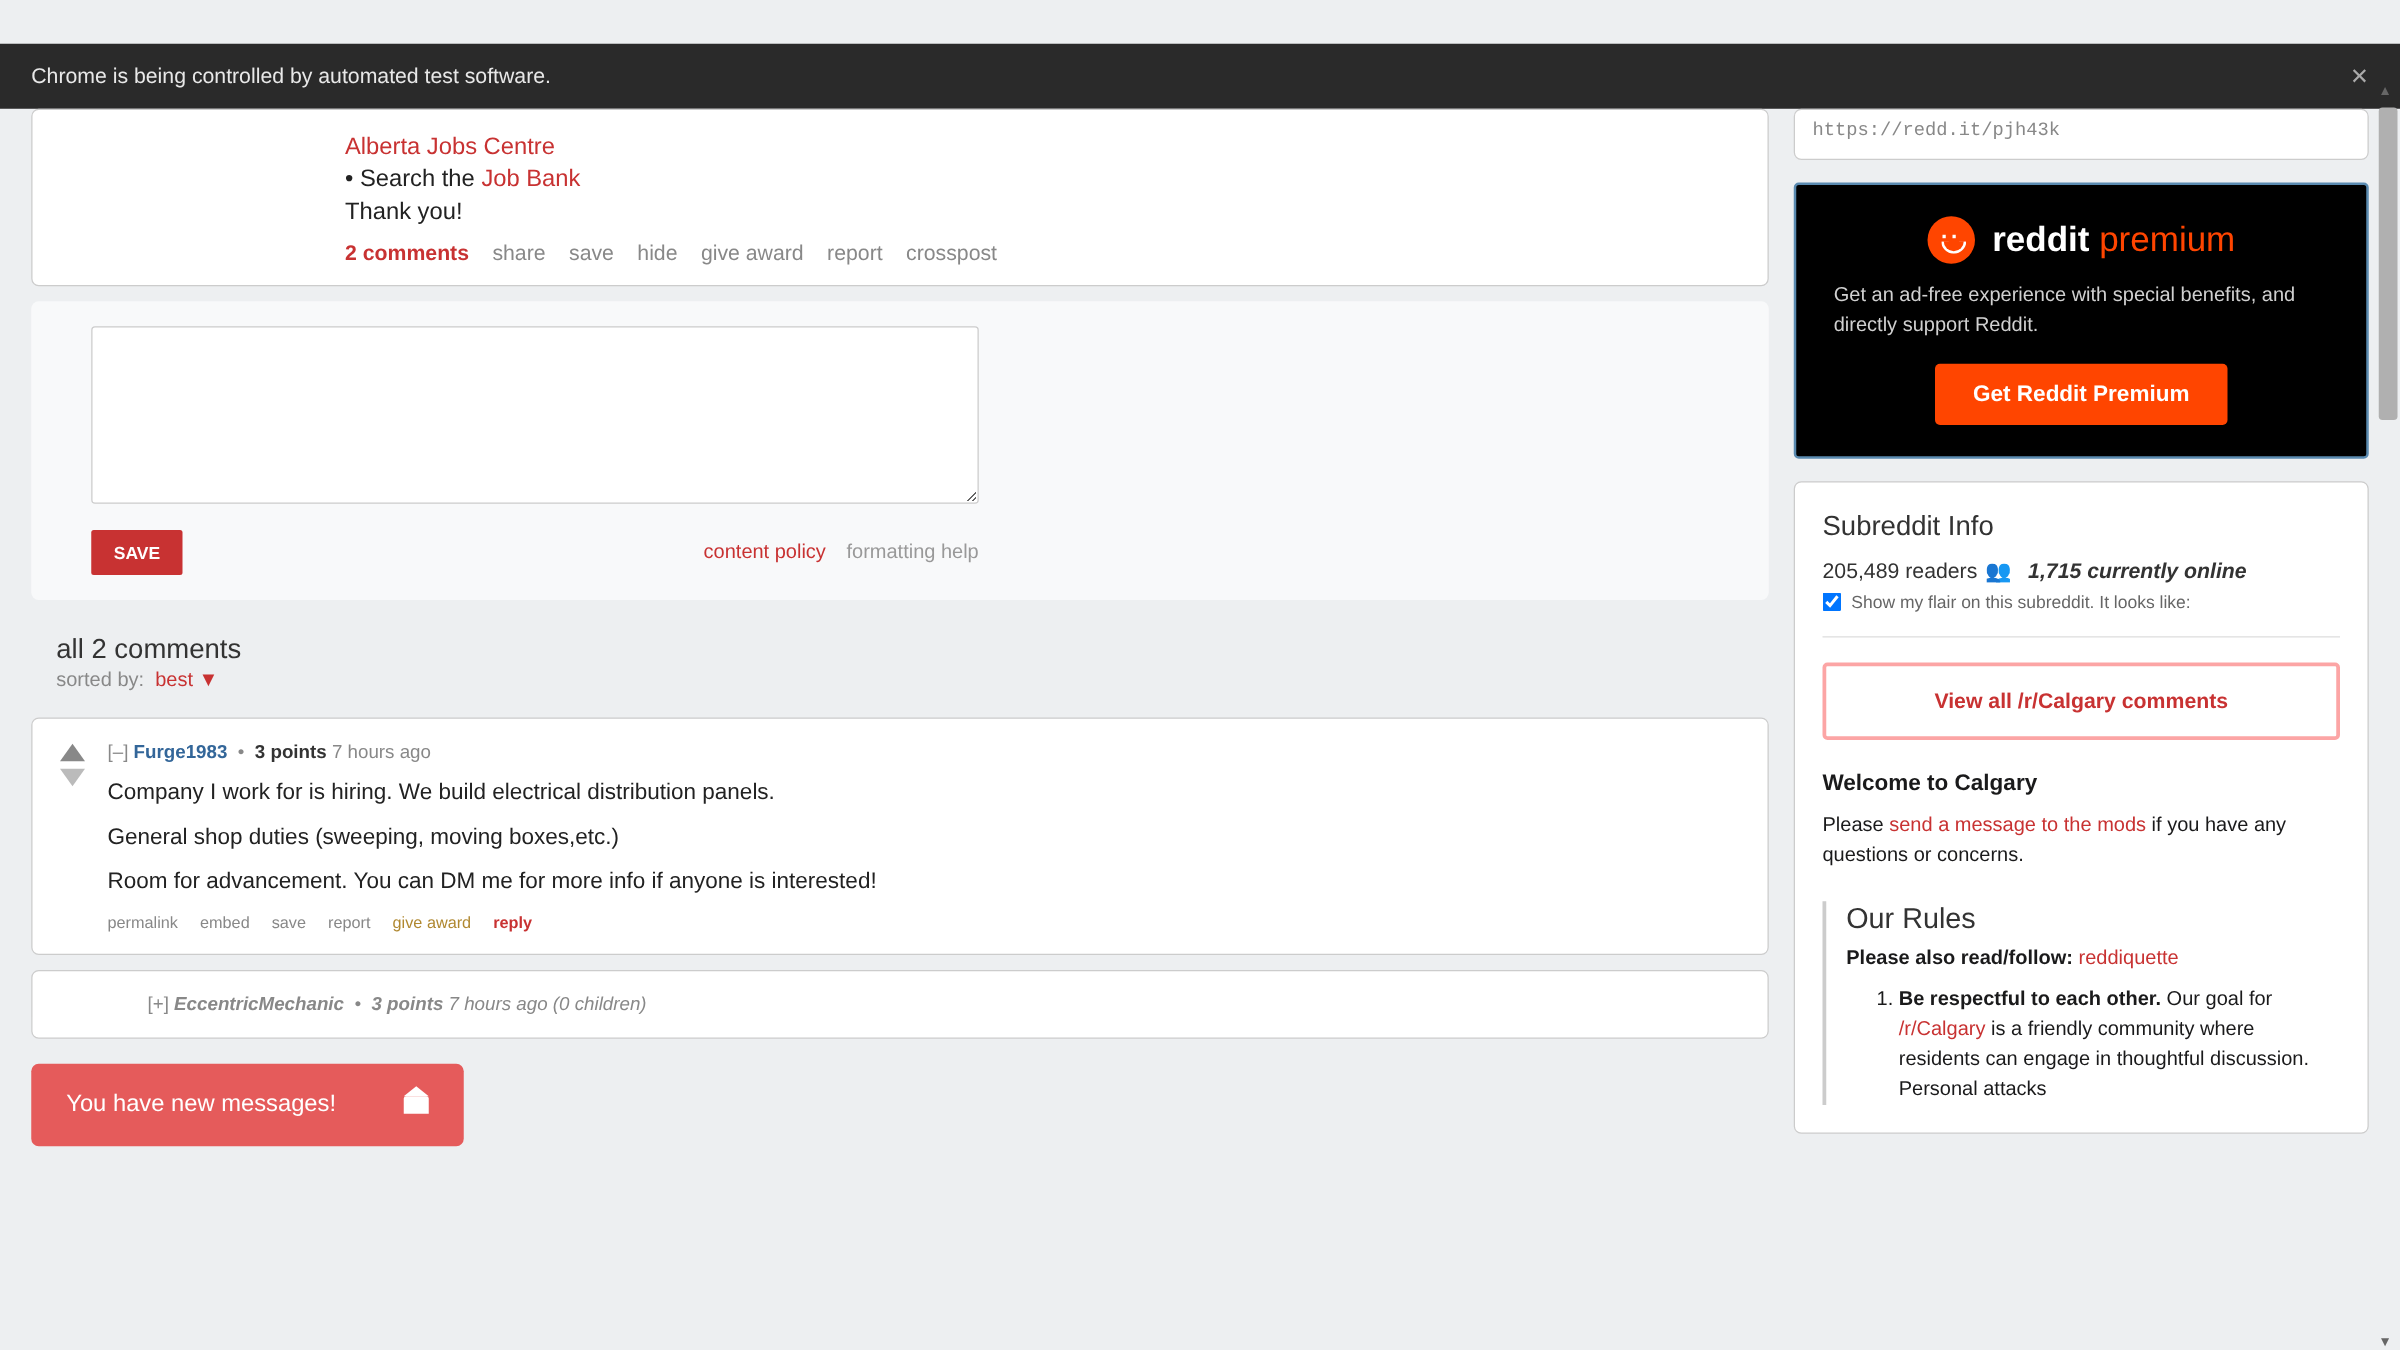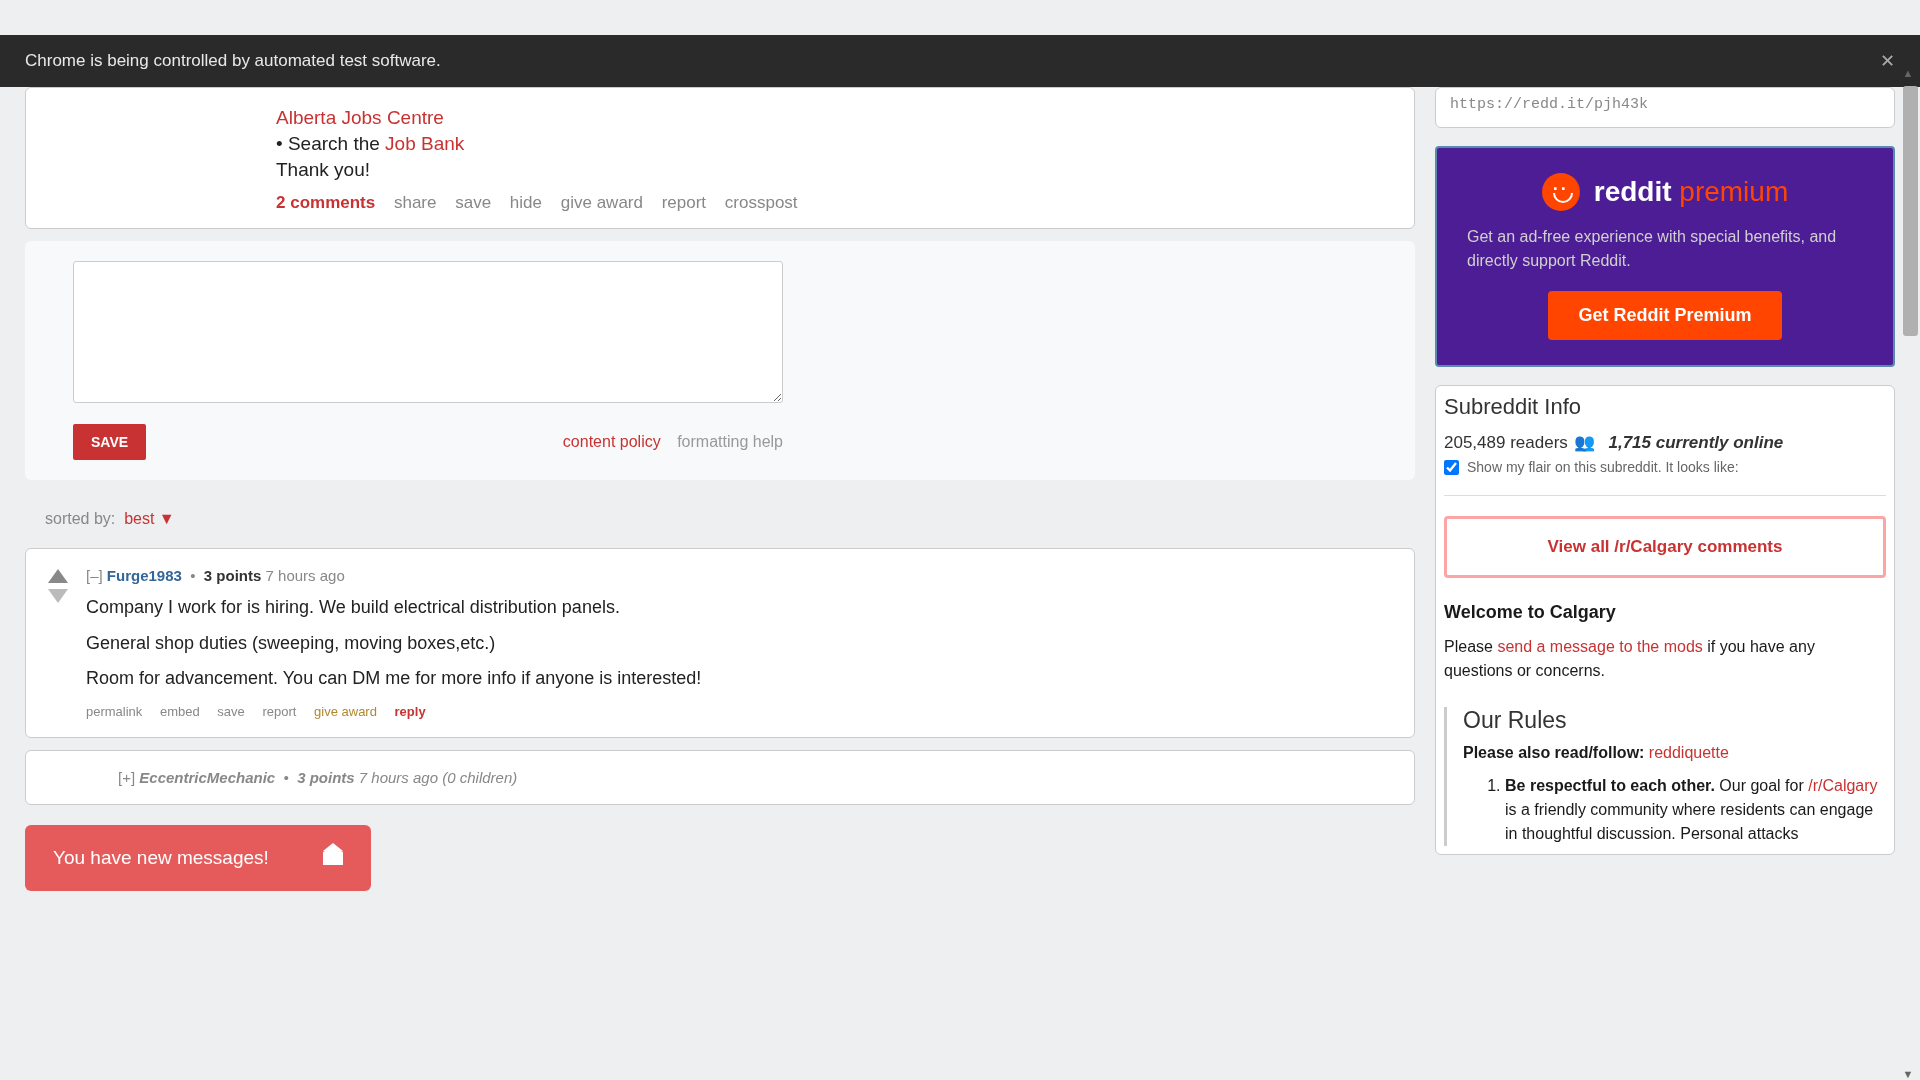--- a/index.html
+++ b/index.html
@@ -42,30 +42,30 @@
 .comment-actions .gold { color: #b08830; }
 .comment-actions .reply { color: #c83232; font-weight: bold; }
 .collapsed { background: #fff; border: 1px solid #ccc; border-radius: 6px; padding: 18px 22px 18px 92px; margin: 12px 0; font-size: 15px; color: #888; font-style: italic; }
 .collapsed .user { font-weight: bold; }
 .collapsed .bold { font-weight: bold; }
 .msg-notif { background: #e55b5b; color: #fff; padding: 22px 28px; border-radius: 6px; margin-top: 20px; display: flex; justify-content: space-between; align-items: center; font-size: 19px; width: 346px; cursor: pointer; }
 .mail-icon { width: 20px; height: 14px; background: #fff; position: relative; border-radius: 2px 2px 0 0; }
 .mail-icon::before { content: ""; position: absolute; top: -8px; left: 0; width: 0; height: 0; border-left: 10px solid transparent; border-right: 10px solid transparent; border-bottom: 8px solid #fff; }
 .side-input-box { background: #fff; border: 1px solid #ccc; border-radius: 6px; padding: 8px 14px 14px 14px; margin-bottom: 18px; }
 .side-url { font-family: "Courier New", monospace; color: #888; font-size: 15px; }
-.premium-box { background: #4c1d95; border: 2px solid #5a8ab0; border-radius: 4px; padding: 25px 30px; margin-bottom: 18px; text-align: left; }
+.premium-box { background: #000000; border: 2px solid #5a8ab0; border-radius: 4px; padding: 25px 30px; margin-bottom: 18px; text-align: left; }
 .premium-head { display: flex; align-items: center; gap: 14px; margin-bottom: 14px; justify-content: center; }
 .premium-logo { width: 38px; height: 38px; background: #ff4500; border-radius: 50%; position: relative; }
 .premium-logo::before { content: "··"; position: absolute; top: 6px; left: 0; right: 0; text-align: center; color: #fff; font-size: 18px; font-weight: bold; letter-spacing: 2px; }
 .premium-logo::after { content: ""; position: absolute; bottom: 8px; left: 11px; width: 16px; height: 8px; border: 2px solid #fff; border-top: none; border-radius: 0 0 16px 16px; }
 .premium-title { font-size: 28px; color: #fff; font-weight: bold; }
 .premium-title .orange { color: #ff4500; font-weight: normal; }
 .premium-desc { color: #d0d0d0; font-size: 16px; line-height: 1.5; margin-bottom: 18px; }
 .premium-btn { background: #ff4500; color: #fff; border: none; padding: 14px 30px; font-size: 18px; font-weight: bold; border-radius: 4px; cursor: pointer; display: block; margin: 0 auto; }
-.sub-info { background: #fff; border: 1px solid #ccc; border-radius: 6px; padding: 8px; }
+.sub-info { background: #fff; border: 1px solid #ccc; border-radius: 6px; padding: 22px; }
 .sub-info h2 { font-size: 22px; font-weight: normal; color: #333; margin-bottom: 12px; }
 .stats { font-size: 17px; color: #333; margin-bottom: 6px; }
 .stats .italic { font-style: italic; font-weight: bold; }
 .people-icon { display: inline-block; color: #bbb; margin: 0 8px 0 2px; }
 .flair-row { font-size: 14px; color: #666; display: flex; align-items: center; gap: 8px; }
 .flair-row input { width: 15px; height: 15px; }
 .divider { border: none; border-top: 1px solid #ddd; margin: 20px 0; }
 .view-all-btn { border: 3px solid #fca5a5; border-radius: 4px; padding: 18px; text-align: center; color: #c83232; font-size: 17px; font-weight: bold; cursor: pointer; margin-bottom: 24px; }
 .welcome-h { font-size: 18px; font-weight: bold; margin-bottom: 12px; }
 .welcome-p { font-size: 16px; line-height: 1.5; }
@@ -110,20 +110,21 @@
       <div class="form-row">
         <button class="save-btn">SAVE</button>
         <div class="form-links">
           <a class="link-red">content policy</a>
           <span class="gray">formatting help</span>
         </div>
       </div>
     </div>
 
     <div class="comments-header">
+      <div class="comments-title">all 2 comments</div>
       <div class="sorted-by">
         <span>sorted by:</span>
         &nbsp;<span class="sort-val">best ▼</span>
       </div>
     </div>
 
     <div class="comment-card">
       <div class="vote-col">
         <div class="arrow arrow-up"></div>
         <div class="arrow arrow-down"></div>

